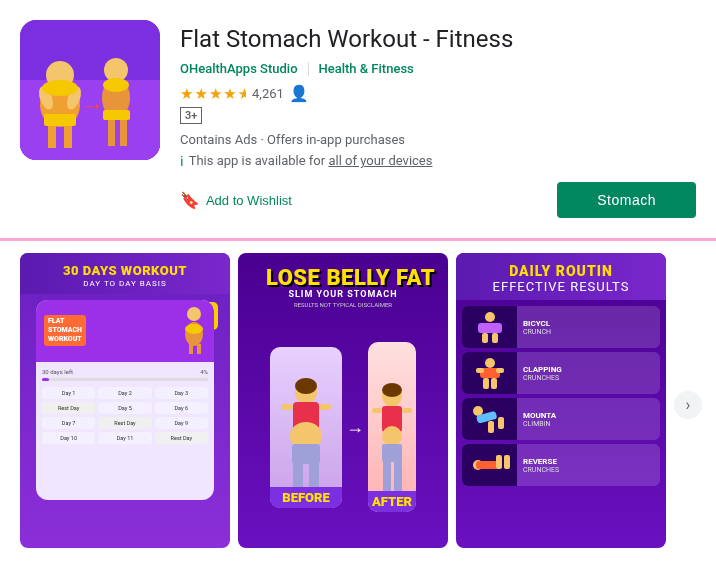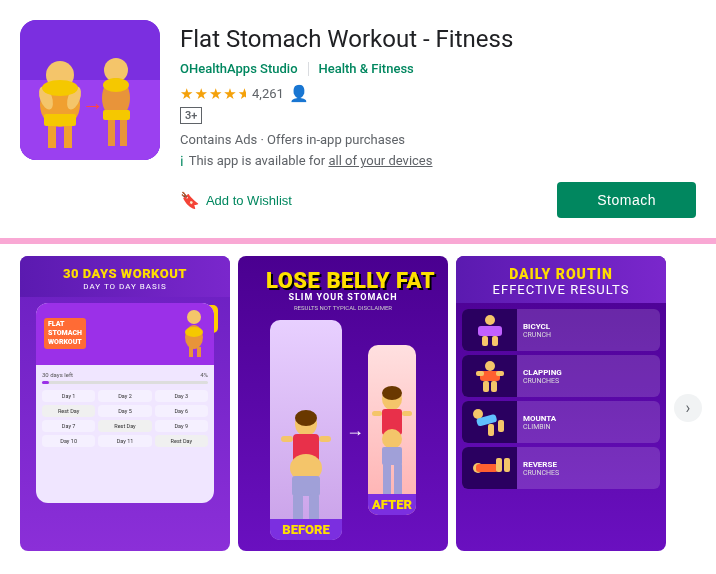--- a/index.html
+++ b/index.html
@@ -168,21 +168,21 @@
       padding: 10px 40px;
       font-size: 14px;
       font-weight: 500;
       cursor: pointer;
       letter-spacing: 0.5px;
     }
 
     .screenshots-section {
       padding: 0 0 10px 0;
       margin-top: 4px;
-      border-top: 6px solid #f9a8d4;
+      border-top: 3px solid #f9a8d4;
       position: relative;
     }
 
     .screenshots-container {
       display: flex;
       gap: 0;
       overflow: hidden;
       padding: 12px 20px 10px 20px;
       gap: 8px;
     }
@@ -358,21 +358,21 @@
       display: flex;
       gap: 4px;
       align-items: center;
       justify-content: center;
       flex: 1;
       padding: 0 10px 10px;
     }
 
     .figure-before {
       width: 72px;
-      height: 220px;
+      height: 161px;
       background: linear-gradient(180deg, #e8d0ff 0%, #c9a0e8 100%);
       border-radius: 10px;
       position: relative;
       overflow: hidden;
       display: flex;
       align-items: flex-end;
       justify-content: center;
       text-decoration: underline;
     }
 

